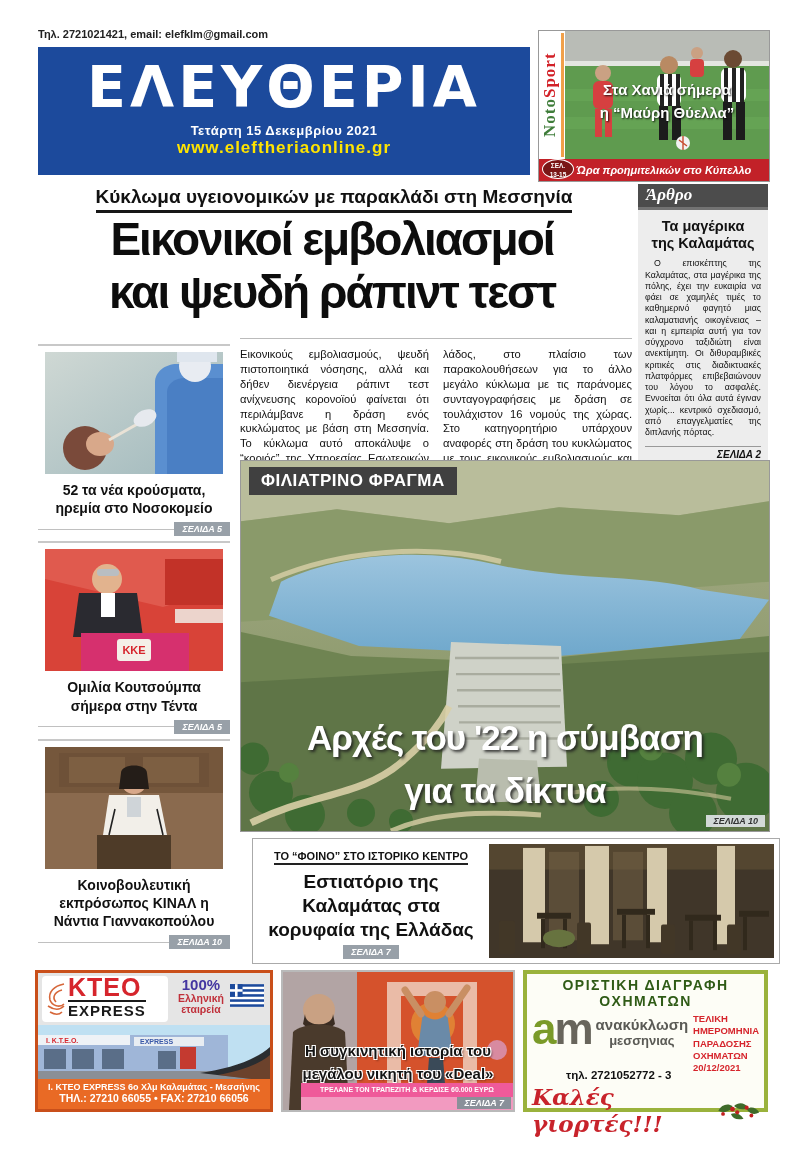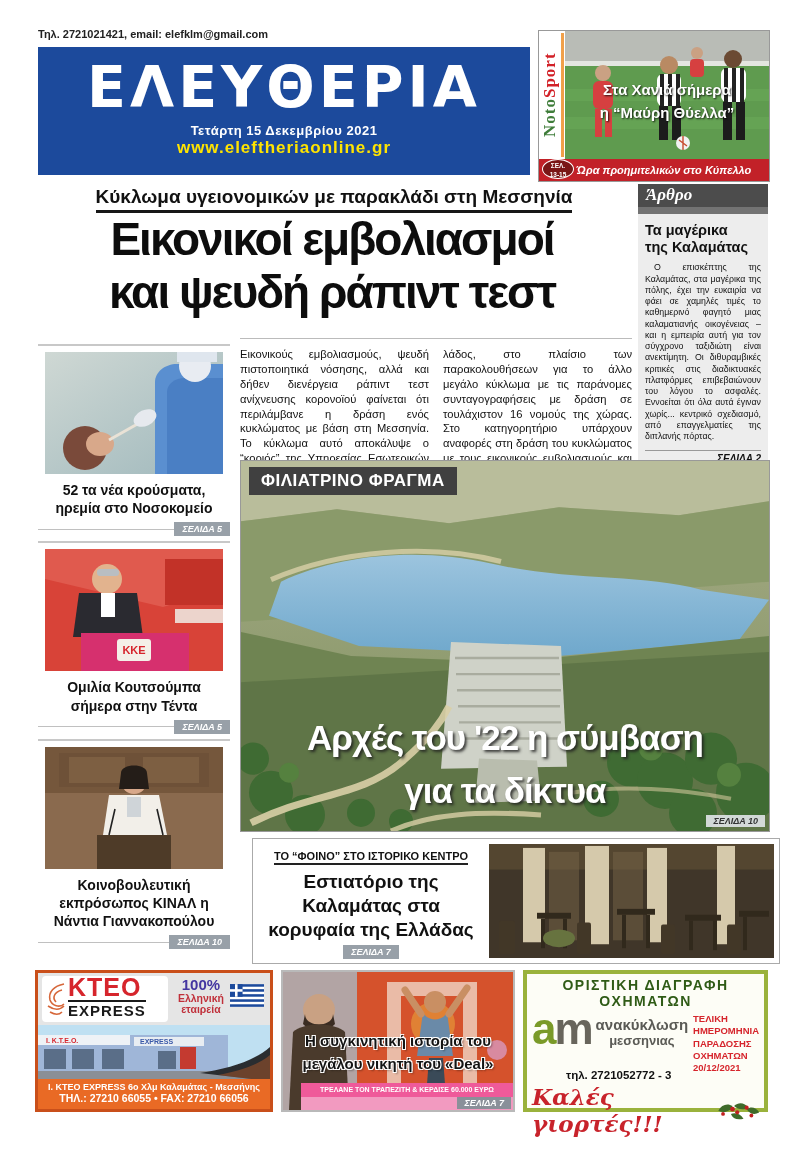--- a/index.html
+++ b/index.html
@@ -36,23 +36,23 @@
   .lead-headline{position:absolute;left:26px;top:213px;width:612px;text-align:center;font-weight:800;
                  font-size:46px;line-height:1.16;letter-spacing:-2px;color:#0d0d0d;}
   .lead-body{position:absolute;left:240px;top:338px;width:392px;border-top:1px solid #bbb;border-bottom:1px solid #bbb;
              padding:8px 0 10px;display:flex;gap:14px;}
   .lead-col{width:189px;font-size:11.2px;line-height:1.33;text-align:justify;}
   .pref{float:right;white-space:nowrap;font-weight:bold;}
   .sq{display:inline-block;width:8px;height:8px;background:#d6252c;margin-right:3px;}
   
   .arthro{position:absolute;left:638px;top:184px;width:130px;}
   .arthro-bar{background:#4c4c4c;color:#fff;font-family:"Liberation Serif",serif;font-style:italic;font-weight:bold;
-              font-size:17px;padding:1px 8px 2px;border-bottom:7px solid #737373;}
+              font-size:17px;padding:1px 8px 2px;border-bottom:3px solid #737373;}
   .arthro-box{background:#ededed;padding:8px 7px 6px;}
-  .arthro-title{text-align:left;font-weight:bold;font-size:14.5px;line-height:1.15;}
+  .arthro-title{text-align:center;font-weight:bold;font-size:14.5px;line-height:1.15;}
   .arthro-body{font-size:8.8px;line-height:1.28;text-align:justify;margin-top:7px;text-indent:9px;}
   .arthro-hr{border:none;border-top:1px solid #999;margin:8px 0 2px;}
   .arthro-pref{text-align:right;font-style:italic;font-weight:bold;font-size:10px;}
   
   .sidebar{position:absolute;left:38px;top:344px;width:192px;}
   .sb-item{border-top:2px solid #c8c8c8;padding-top:6px;}
   .sb-photo{width:178px;height:122px;margin:0 auto;display:block;}
   .sb-caption{text-align:center;font-weight:bold;font-size:14px;line-height:1.3;margin:7px 4px 5px;}
   .sb-foot{display:flex;align-items:center;margin-bottom:5px;}
   .sb-line{flex:1;border-top:1px solid #c0c0c0;}
@@ -84,21 +84,21 @@
   .kteo-right{position:absolute;right:6px;top:4px;display:flex;gap:6px;align-items:center;}
   .kteo-tag{text-align:center;line-height:1.05;}
   .kteo-pc{color:#4436a0;font-weight:800;font-size:15px;}
   .kteo-el{color:#c0303a;font-weight:bold;font-size:10.5px;}
   .kteo-photo{display:block;width:100%;height:56px;}
   .kteo-bar{position:absolute;left:0;right:0;bottom:0;height:30px;background:#e96a25;color:#fff;text-align:center;}
   .kteo-addr{font-size:9px;font-weight:bold;margin-top:3px;}
   .kteo-phones{font-size:10.5px;font-weight:800;}
   .deal{position:absolute;left:281px;top:970px;width:234px;height:142px;border:2px solid #b9b9b9;box-sizing:border-box;}
   .deal svg{position:absolute;left:0;top:0;width:100%;height:100%;}
-  .deal-headline{position:absolute;left:0;right:0;top:58px;text-align:center;font-weight:800;font-size:15px;line-height:1.5;
+  .deal-headline{position:absolute;left:0;right:0;top:68px;text-align:center;font-weight:800;font-size:15px;line-height:1.5;
                  color:#141414;z-index:2;
                  text-shadow:-1px -1px 0 #fff,1px -1px 0 #fff,-1px 1px 0 #fff,1px 1px 0 #fff,2px 2px 2px rgba(0,0,0,.35);}
   .deal-chyron{position:absolute;left:18px;right:0;bottom:13px;height:14px;background:#ef5a9a;color:#fff;font-weight:bold;
                font-size:7px;line-height:14px;text-align:center;z-index:2;}
   .deal-strip{position:absolute;left:18px;right:0;bottom:0;height:13px;background:#f29ac0;z-index:2;}
   .deal-badge{position:absolute;right:2px;bottom:1px;z-index:3;background:#8a9099;color:#fff;font-style:italic;
               font-weight:bold;font-size:9px;padding:1px 7px;}
   .recycle{position:absolute;left:523px;top:970px;width:245px;height:142px;border:4px solid #9ab23c;background:#fdfdf6;
            box-sizing:border-box;padding:3px 5px;}
   .rec-title{text-align:center;font-weight:800;font-size:14px;letter-spacing:1.5px;color:#2f5b16;}

